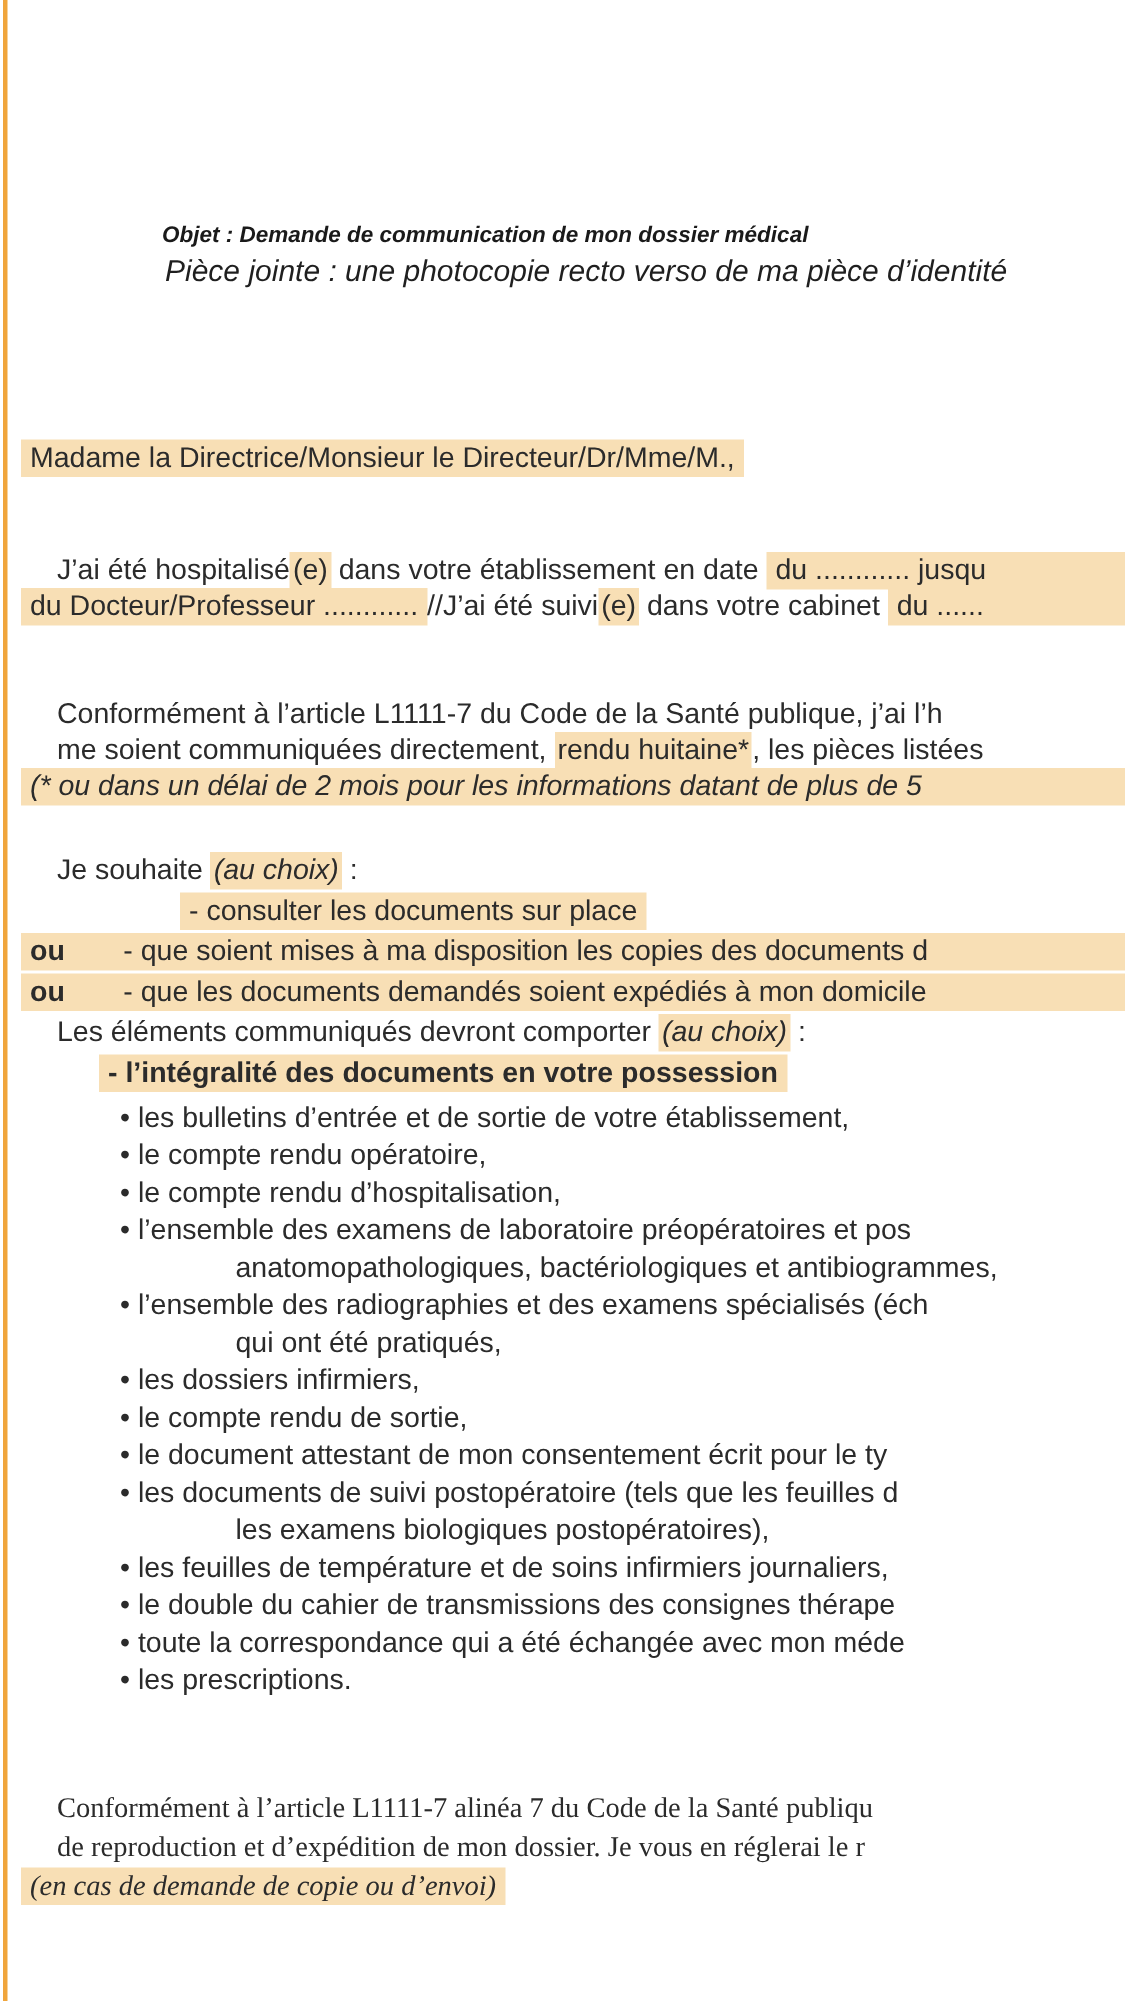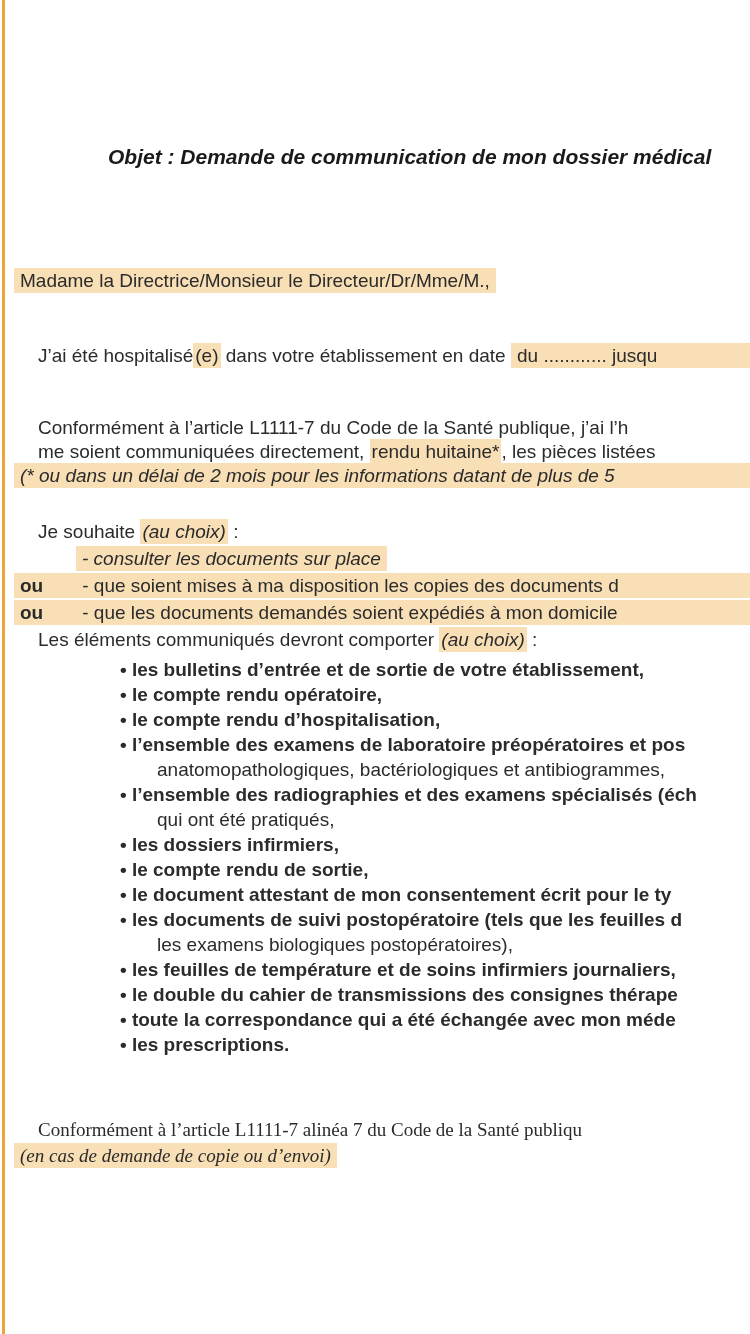--- a/index.html
+++ b/index.html
@@ -15,40 +15,40 @@
   .accent-bar {
     position:absolute; left:2px; top:0;
     width:3px; height:100%;
     background:#f0a53c;
   }
   .content { position:absolute; top:144px; left:0; width:100%; }
   .line { white-space:nowrap; line-height:24px; padding-left:38px; }
   .lh26 { line-height:27px; }
   .title-line {
     padding-left:108px;
-    font-size:21px; font-weight:bold; font-style:italic;
+    font-size:15px; font-weight:bold; font-style:italic;
     color:#1a1a1a; line-height:25px;
   }
   .subtitle-line {
     padding-left:110px;
     font-size:20px; font-style:italic;
     color:#1f1f1f; line-height:25px;
   }
   .hl { background:#f8dfb5; padding:2px 6px; }
   .tight { padding-left:2px; padding-right:2px; }
   .edge { padding-right:220px; }
   .it { font-style:italic; }
   .b { font-weight:bold; }
   .ou { display:inline-block; font-weight:bold; }
   .ou-gap-wide { display:inline-block; width:39px; }
   .ou-gap-narrow { display:inline-block; width:16px; }
-  .ind-opt { padding-left:76px;font-style:italic; }
+  .ind-opt { padding-left:120px; }
   .ind-hl-start { padding-left:14px; }
   .ind-opt2 { padding-left:66px; }
-  .bullet-line { padding-left:120px; line-height:25px;font-weight:bold; }
+  .bullet-line { padding-left:80px; line-height:25px; }
   .cont-line { padding-left:157px; line-height:25px; }
   .m-salutation { margin-top:98px; }
   .m-intro { margin-top:50px; }
   .m-legal { margin-top:48px; }
   .m-choice1 { margin-top:30px; }
   .m-choice2 { }
   .m-bullets { margin-top:4px; }
   .m-footer { margin-top:60px; }
   .footer-line { line-height:26px;font-family:Liberation Serif, serif; }
 </style>
@@ -56,28 +56,34 @@
 <body>
 
 <div class="page">
   <div class="accent-bar"></div>
 
   <div class="content">
 
     <div class="title-line">
       <span>Objet : Demande de communication de mon dossier médical</span>
     </div>
+    <div class="subtitle-line">
+      <span>Pièce jointe : une photocopie recto verso de ma pièce d’identité</span>
+    </div>
 
     <div class="line lh26 m-salutation ind-hl-start">
       <span class="hl">Madame la Directrice/Monsieur le Directeur/Dr/Mme/M.,</span>
     </div>
 
     <div class="m-intro">
       <div class="line">
         <span>J’ai été hospitalisé</span><span class="hl tight">(e)</span><span> dans votre établissement en date </span><span class="hl edge">du ............ jusqu</span>
+      </div>
+      <div class="line ind-hl-start">
+        <span class="hl">du Docteur/Professeur ............</span><span>//J’ai été suivi</span><span class="hl tight">(e)</span><span> dans votre cabinet </span><span class="hl edge">du ......</span>
       </div>
     </div>
 
     <div class="m-legal">
       <div class="line">
         <span>Conformément à l’article L1111-7 du Code de la Santé publique, j’ai l’h</span>
       </div>
       <div class="line">
         <span>me soient communiquées directement, </span><span class="hl tight">rendu huitaine*</span><span>, les pièces listées</span>
       </div>
@@ -98,20 +104,23 @@
       </div>
       <div class="line lh26 ind-hl-start">
         <span class="hl edge"><span class="ou">ou</span><span class="ou-gap-wide"></span><span>- que les documents demandés soient expédiés à mon domicile</span></span>
       </div>
     </div>
 
     <div class="m-choice2">
       <div class="line lh26">
         <span>Les éléments communiqués devront comporter </span><span class="hl tight it">(au choix)</span><span> :</span>
       </div>
+      <div class="line lh26 ind-opt2">
+        <span class="hl b">- l’intégralité des documents en votre possession</span>
+      </div>
     </div>
 
     <div class="m-bullets">
       <div class="line bullet-line"><span>• les bulletins d’entrée et de sortie de votre établissement,</span></div>
       <div class="line bullet-line"><span>• le compte rendu opératoire,</span></div>
       <div class="line bullet-line"><span>• le compte rendu d’hospitalisation,</span></div>
       <div class="line bullet-line"><span>• l’ensemble des examens de laboratoire préopératoires et pos</span></div>
       <div class="line cont-line"><span>anatomopathologiques, bactériologiques et antibiogrammes,</span></div>
       <div class="line bullet-line"><span>• l’ensemble des radiographies et des examens spécialisés (éch</span></div>
       <div class="line cont-line"><span>qui ont été pratiqués,</span></div>
@@ -123,19 +132,22 @@
       <div class="line bullet-line"><span>• les feuilles de température et de soins infirmiers journaliers,</span></div>
       <div class="line bullet-line"><span>• le double du cahier de transmissions des consignes thérape</span></div>
       <div class="line bullet-line"><span>• toute la correspondance qui a été échangée avec mon méde</span></div>
       <div class="line bullet-line"><span>• les prescriptions.</span></div>
     </div>
 
     <div class="m-footer">
       <div class="line footer-line">
         <span>Conformément à l’article L1111-7 alinéa 7 du Code de la Santé publiqu</span>
       </div>
+      <div class="line footer-line">
+        <span>de reproduction et d’expédition de mon dossier. Je vous en réglerai le r</span>
+      </div>
       <div class="line footer-line ind-hl-start">
         <span class="hl it">(en cas de demande de copie ou d’envoi)</span>
       </div>
     </div>
 
   </div>
 </div>
 
 </body></html>

